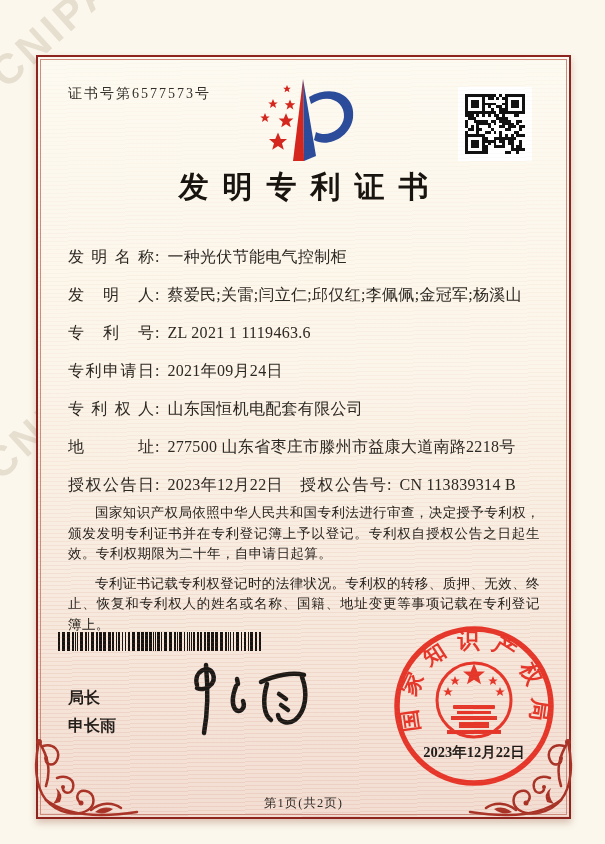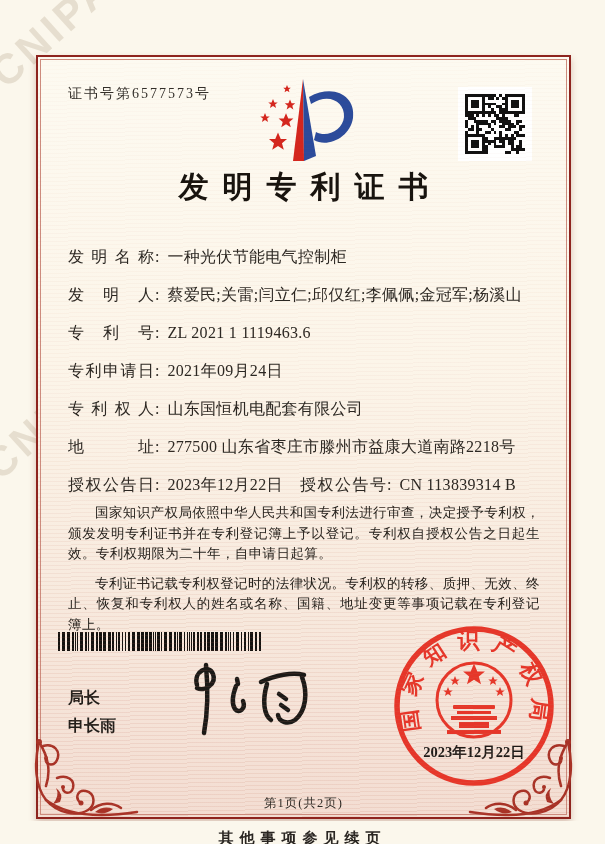--- a/index.html
+++ b/index.html
@@ -453,17 +453,14 @@
         <circle cx="48" cy="65" r="2.5"></circle>
         <circle cx="13" cy="20" r="2"></circle>
         <circle cx="30" cy="49" r="2"></circle>
         <path d="M62,74 q9,-7 18,-3 q-9,7 -18,3"></path>
         <path d="M20,66 q7,-9 3,-16 q8,6 4,14 z"></path>
       </g>
     </svg>
 
   </div>
 
-  <div class="next-page">
-    <span>其他事项参见续页</span>
-  </div>
 
 </div>
 
 </body></html>

